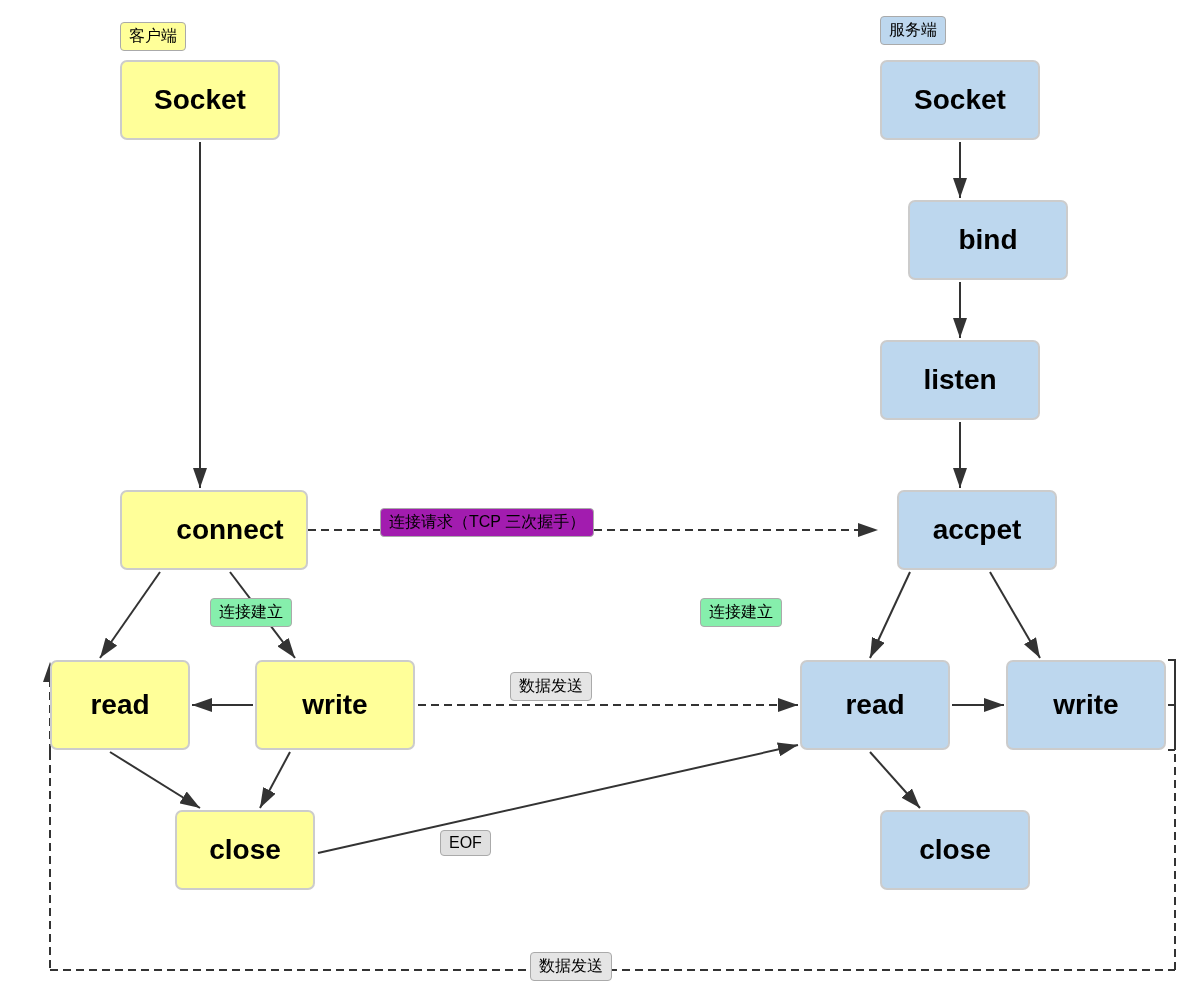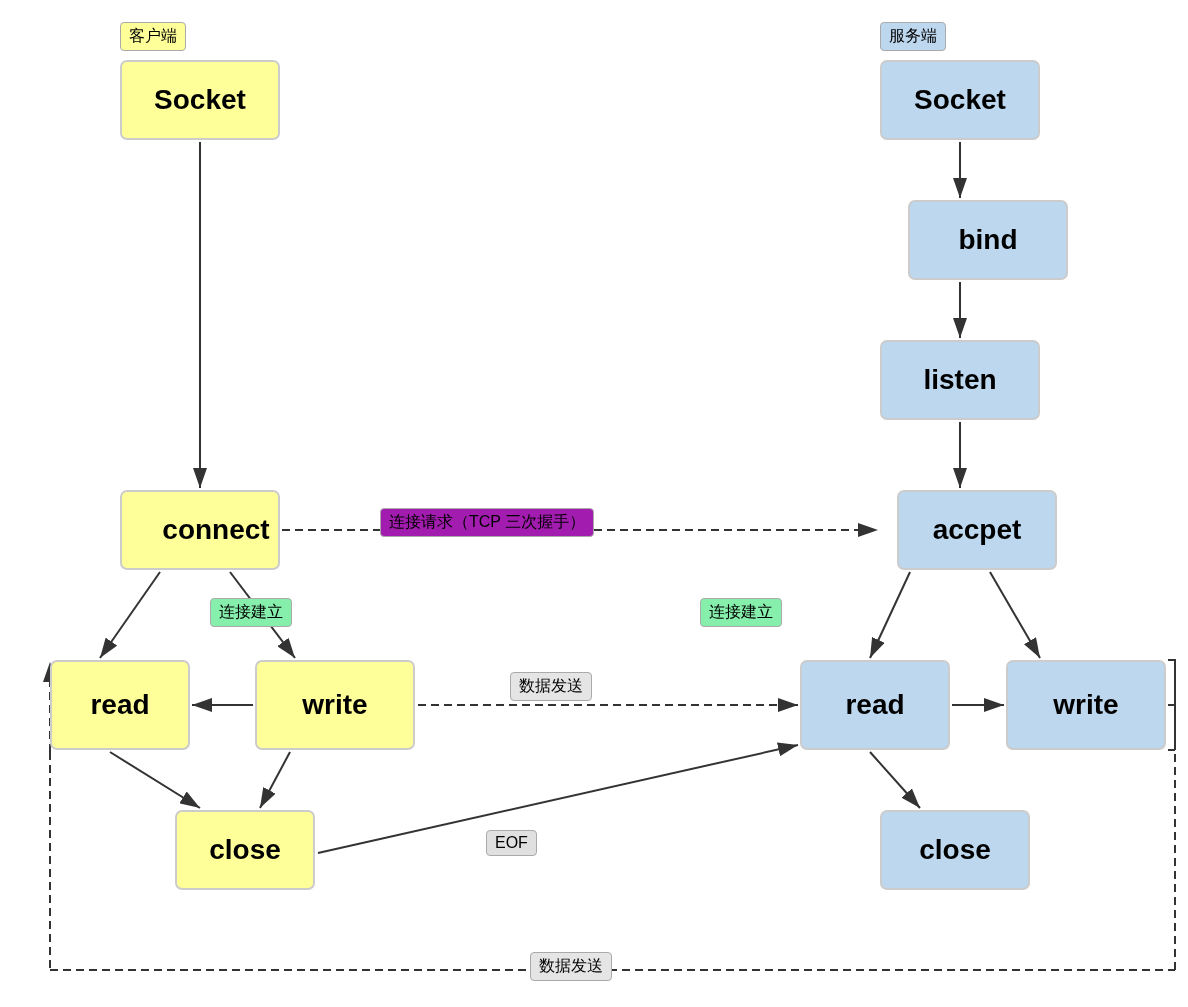--- a/index.html
+++ b/index.html
@@ -131,27 +131,27 @@
 
     <line x1="50" y1="970" x2="1175" y2="970" stroke="#333" stroke-width="2" stroke-dasharray="8,5"></line>
 
     <line x1="1175" y1="970" x2="1175" y2="752" stroke="#333" stroke-width="2" stroke-dasharray="8,5"></line>
 
     <line x1="50" y1="752" x2="50" y2="662" stroke="#333" stroke-width="2" stroke-dasharray="8,5" marker-end="url(#arrowhead)"></line>
 
   </svg>
 
   <div class="label-tag label-yellow-bg" style="left:120px; top:22px;">客户端</div>
-  <div class="label-tag label-blue-bg" style="left:880px; top:22px;">服务端</div>
+  <div class="label-tag label-blue-bg" style="left:880px; top:16px;">服务端</div>
 
   <div class="node node-yellow" style="left:120px; top:60px; width:160px; height:80px;">
     <span>Socket</span>
   </div>
 
-  <div class="node node-yellow" style="left:120px; top:490px; width:160px; height:80px;padding-left:32px;">
+  <div class="node node-yellow" style="left:120px; top:490px; width:188px; height:80px;padding-left:32px;">
     <span>connect</span>
   </div>
 
   <div class="node node-yellow" style="left:50px; top:660px; width:140px; height:90px;">
     <span>read</span>
   </div>
 
   <div class="node node-yellow" style="left:255px; top:660px; width:160px; height:90px;">
     <span>write</span>
   </div>
@@ -189,17 +189,17 @@
   </div>
 
   <div class="label-tag label-pink-bg" style="left:380px; top:508px;">连接请求（TCP 三次握手）</div>
 
   <div class="label-tag label-green-bg" style="left:210px; top:598px;">连接建立</div>
 
   <div class="label-tag label-green-bg" style="left:700px; top:598px;">连接建立</div>
 
   <div class="label-tag label-orange-bg" style="left:510px; top:672px;">数据发送</div>
 
-  <div class="label-tag label-gray-bg" style="left:440px; top:830px;margin-left:46px;">EOF</div>
+  <div class="label-tag label-gray-bg" style="left:440px; top:830px;">EOF</div>
 
   <div class="label-tag label-orange-bg" style="left:530px; top:952px;">数据发送</div>
 
 </div>
 
 </body></html>

